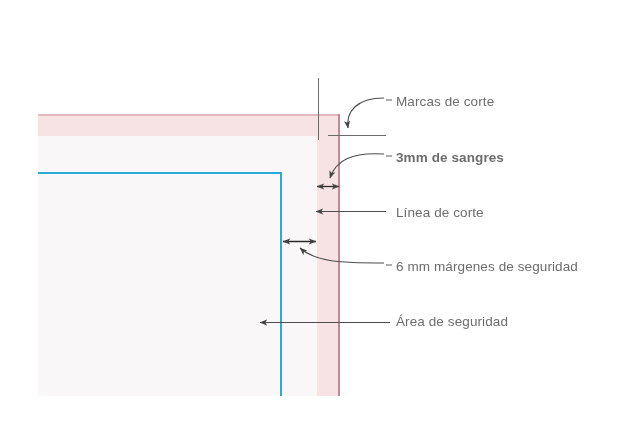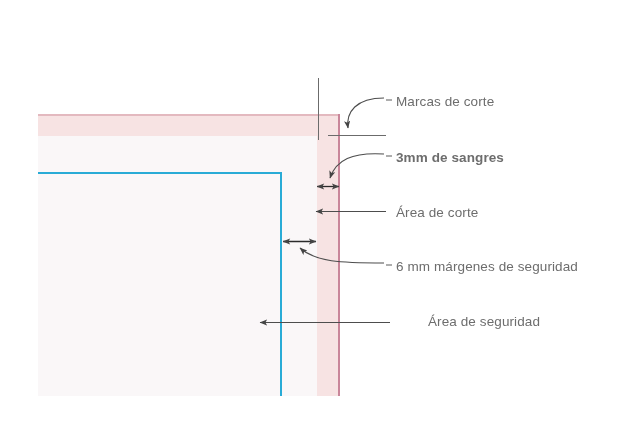--- a/index.html
+++ b/index.html
@@ -107,21 +107,21 @@
     font-family: "Liberation Sans", sans-serif;
     font-size: 13.5px;
     color: #6d6d6d;
     white-space: nowrap;
     letter-spacing: 0.1px;
   }
   .lbl-marcas  { left: 396px; top: 94px; }
   .lbl-sangres { left: 396px; top: 150px; font-weight: bold; }
   .lbl-corte   { left: 396px; top: 205px; }
   .lbl-margen  { left: 396px; top: 259px; }
-  .lbl-area    { left: 396px; top: 314px; margin-left: 32px; }
+  .lbl-area    { left: 396px; top: 314px; }
 </style>
 </head>
 <body>
 
 <div class="stage">
 
   <div class="bleed-area"></div>
   <div class="trim-area"></div>
   <div class="bleed-top-edge"></div>
   <div class="cut-line-v"></div>
@@ -165,19 +165,19 @@
 
     <g>
       <path d="M390,322.5 L260,322.5" stroke="#4d4d4d" stroke-width="1.1" fill="none" marker-end="url(#arrowEnd)"></path>
     </g>
   </svg>
 
   <div class="label lbl-marcas">Marcas de corte</div>
 
   <div class="label lbl-sangres">3mm de sangres</div>
 
-  <div class="label lbl-corte">Área de corte</div>
+  <div class="label lbl-corte">Línea de corte</div>
 
   <div class="label lbl-margen">6 mm márgenes de seguridad</div>
 
   <div class="label lbl-area">Área de seguridad</div>
 
 </div>
 
 </body></html>

